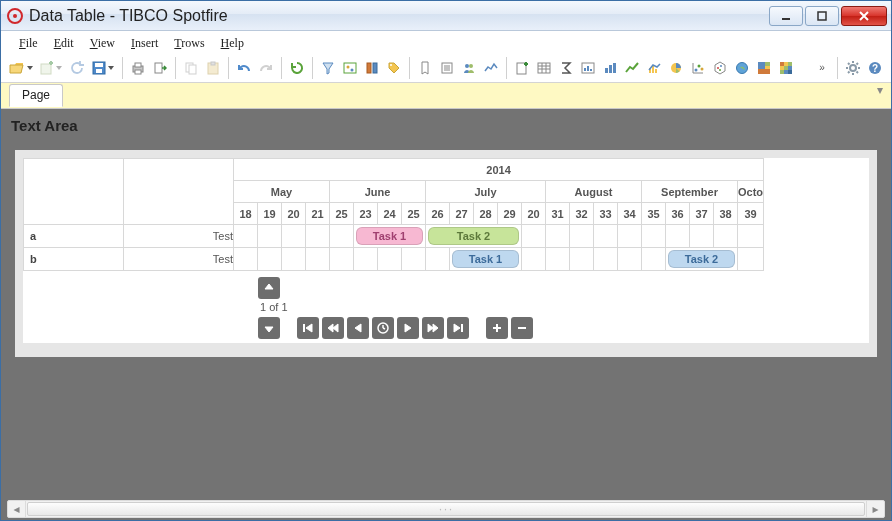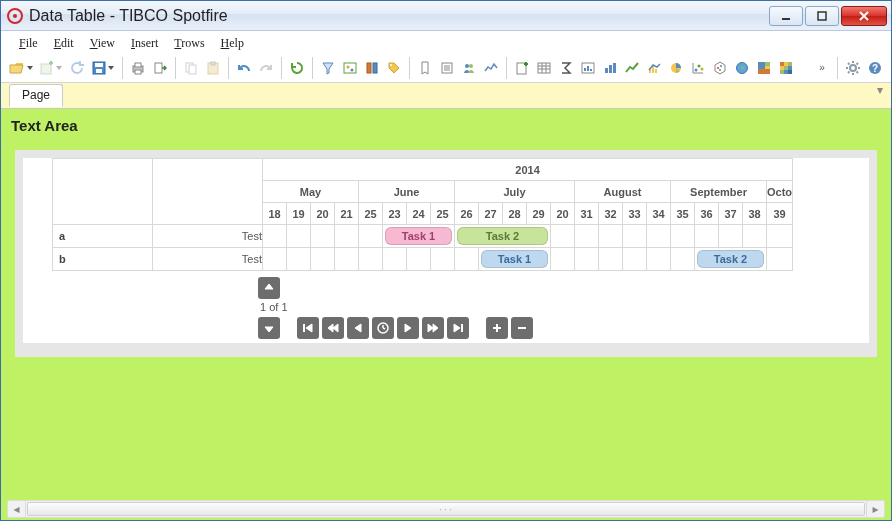--- a/index.html
+++ b/index.html
@@ -86,31 +86,31 @@
   .tab {
     background:#fff;
     border:1px solid #c9c9c9; border-bottom:1px solid #fff;
     border-radius: 3px 3px 0 0;
     padding: 3px 12px 4px 12px;
     font-size: 12px;
     position:relative; top:1px;
   }
   .tabstrip .right-caret { margin-left:auto; color:#888; padding-bottom:4px; }
   
-  .content { flex:1; overflow:hidden; display:flex; flex-direction:column; background:#bef264; }
+  .content { flex:1; overflow:hidden; display:flex; flex-direction:column; background:#737373; }
   .viz-title {
     font-size: 15px; font-weight: bold;
     padding: 8px 10px 6px 10px;
   }
   .gantt-panel {
     margin: 10px 14px 0 14px;
     border: 8px solid #e6e6e6; border-bottom-width:14px;
     background:#fff;
   }
-  .gantt-scroll { overflow:hidden;padding-left:29px; }
+  .gantt-scroll { overflow:hidden; }
   table.gantt {
     border-collapse: collapse; table-layout: fixed;
     font-size: 11px; color:#444;
   }
   table.gantt th, table.gantt td {
     border: 1px solid #d8d8d8;
     text-align:center; padding:0;
     height: 22px;
   }
   table.gantt th { background:#fff; font-weight:bold; color:#555; }

